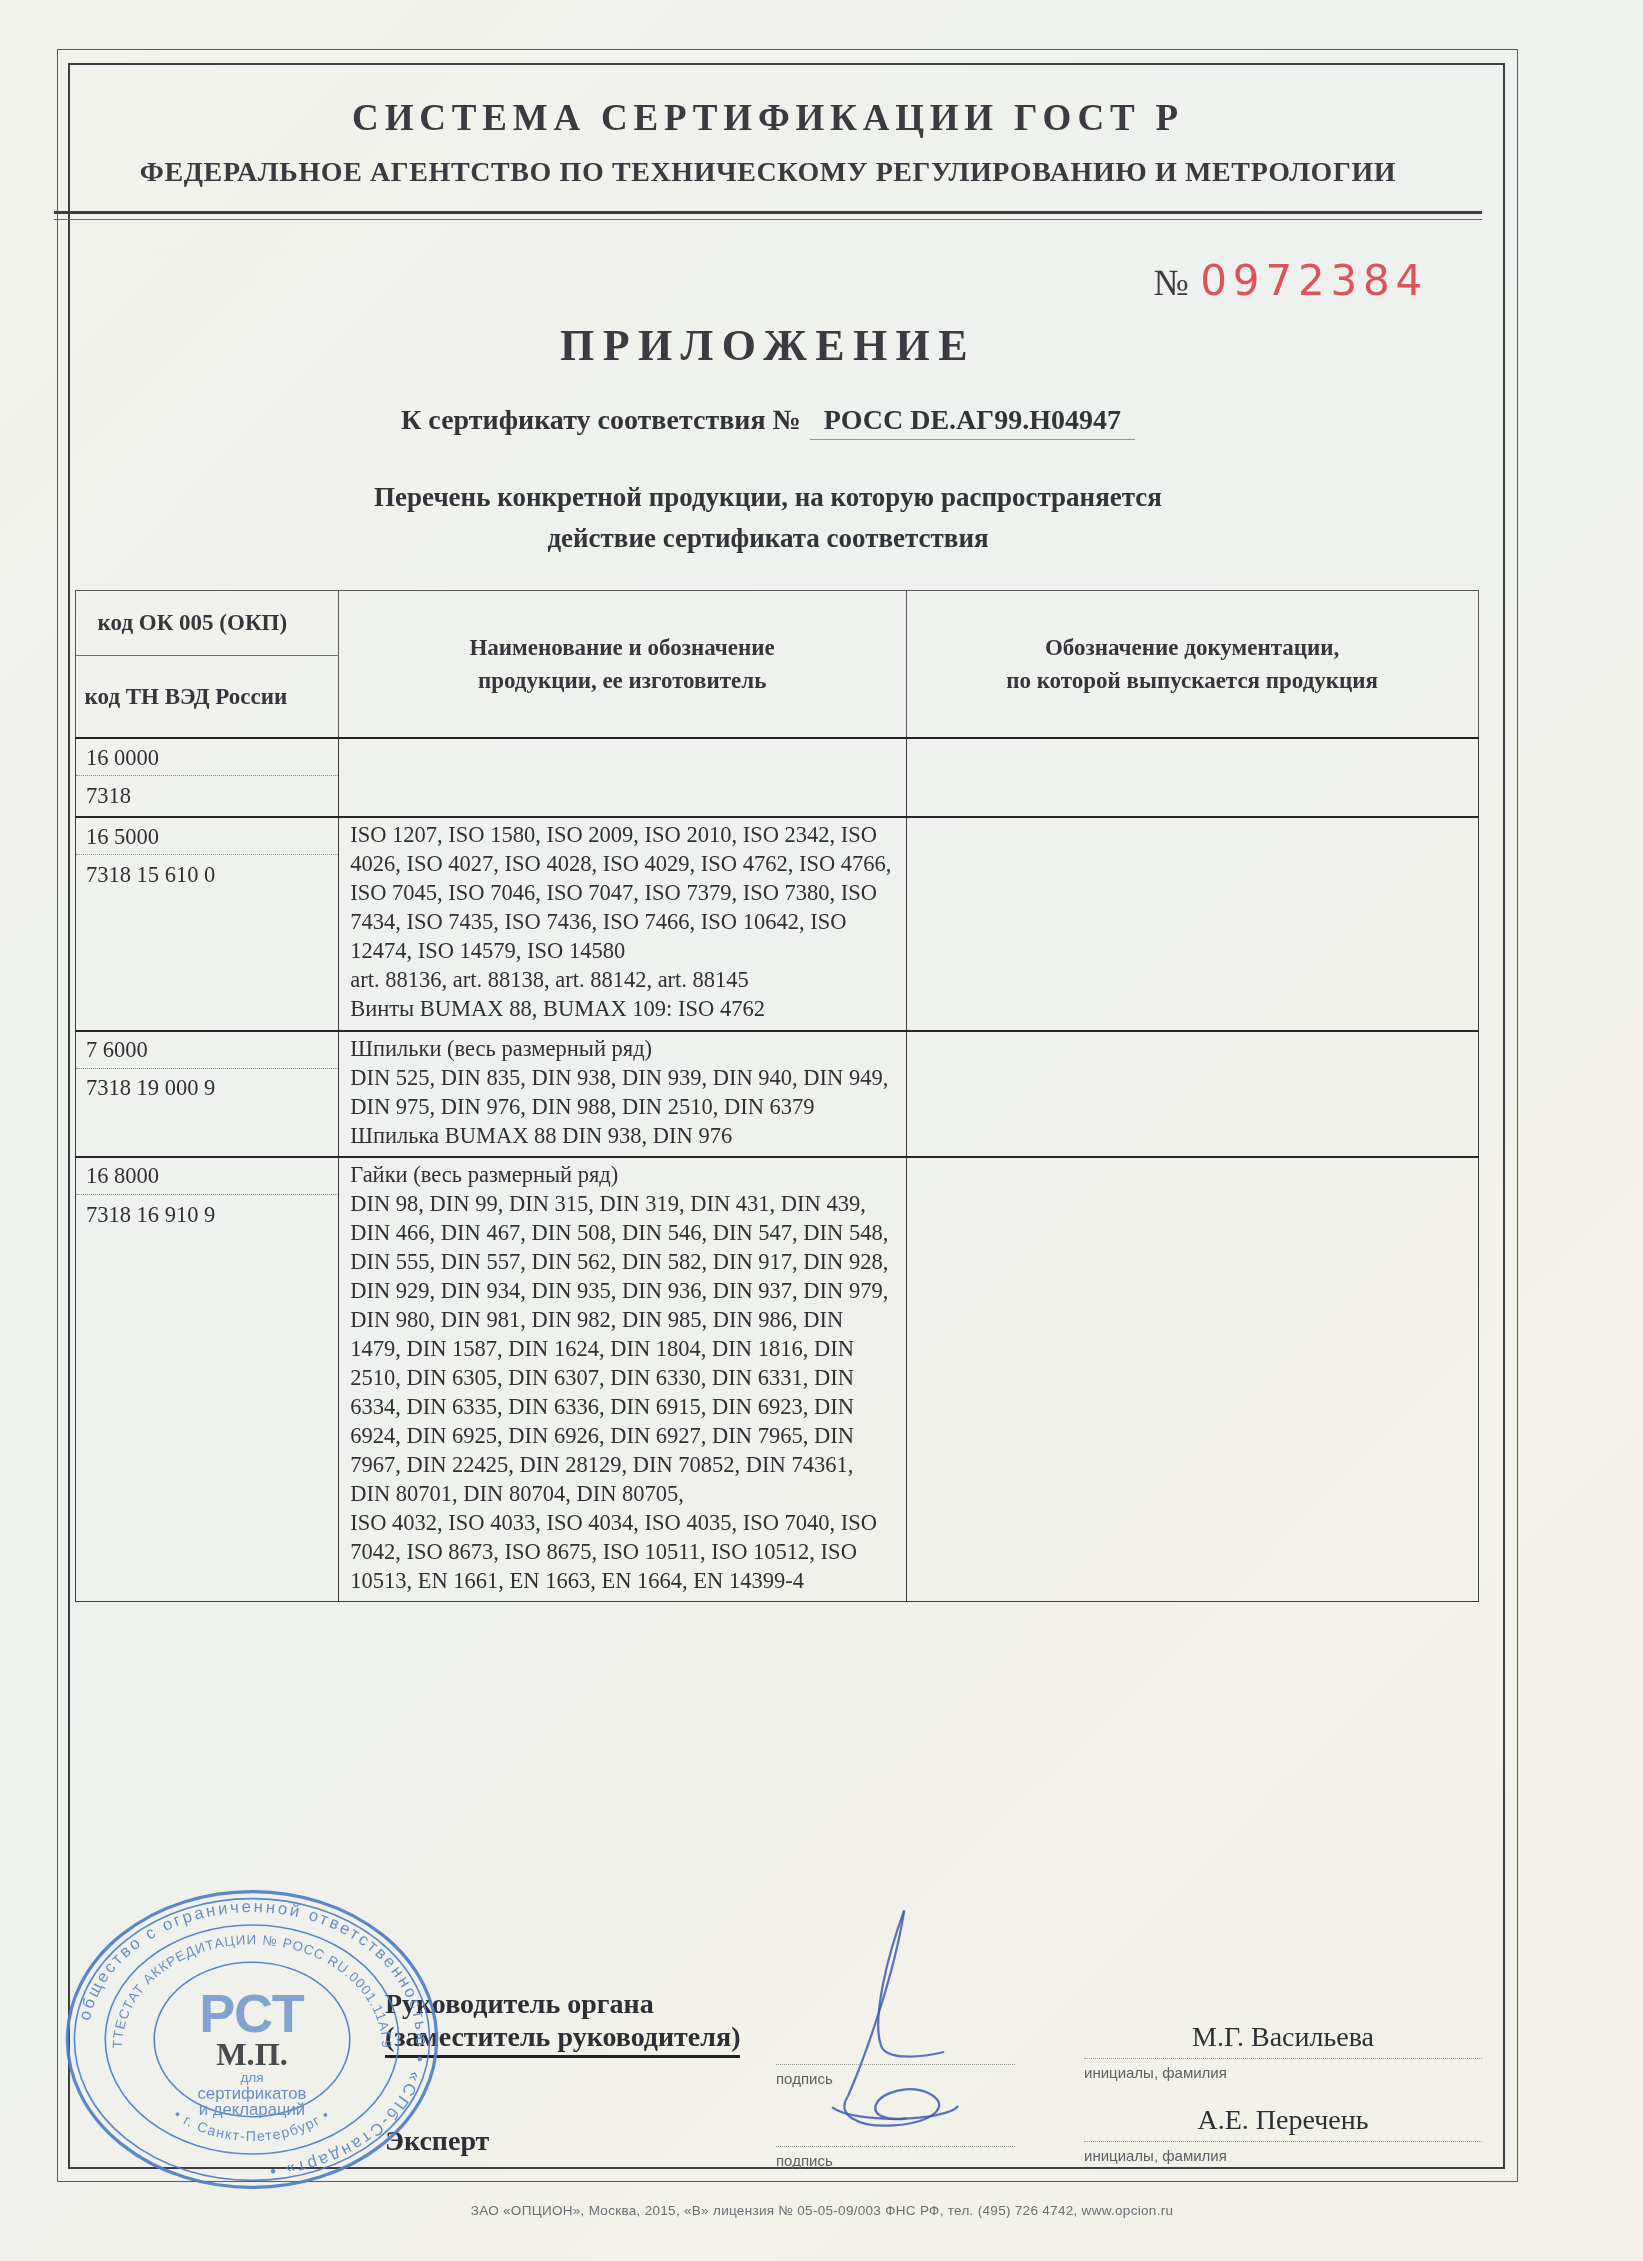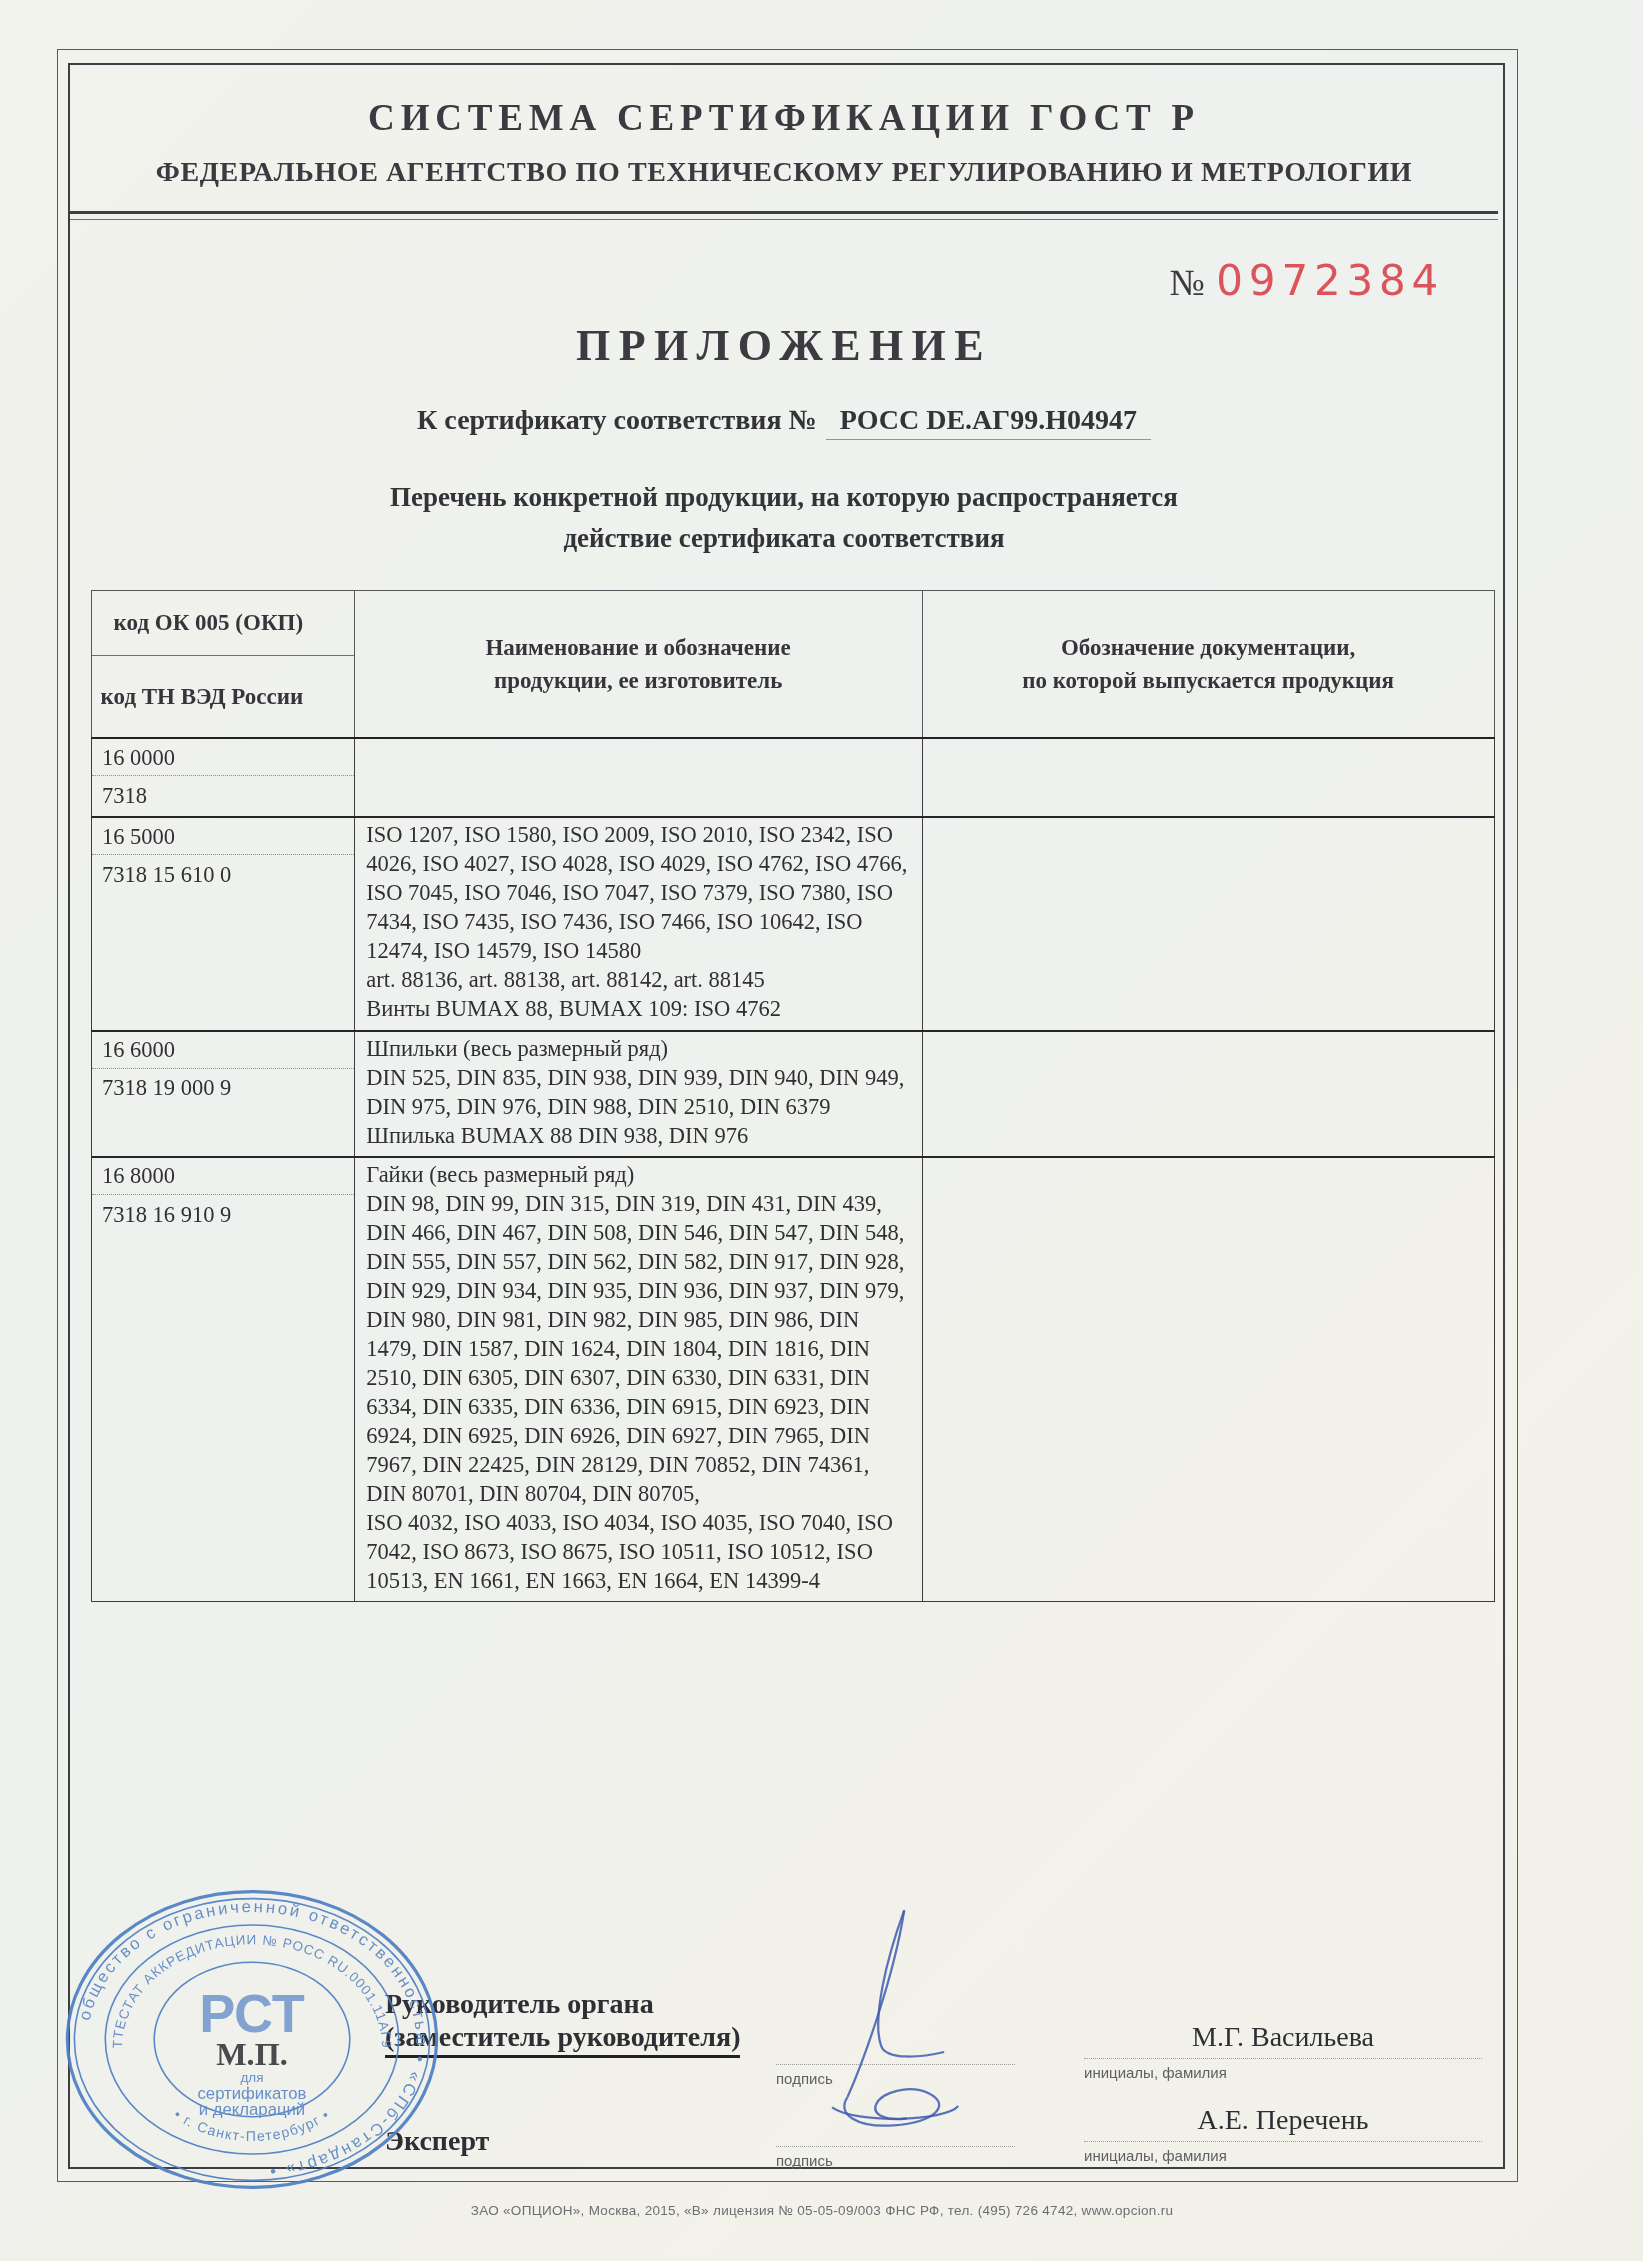--- a/index.html
+++ b/index.html
@@ -9,21 +9,21 @@
     font-family:"Liberation Serif", serif;
     color:#34343a;
     position:relative;
   }
   .page{position:absolute;inset:0;
     background:linear-gradient(135deg,#f3f2ec 0%,#eef1ee 38%,#f2f1ea 75%,#f0f0e9 100%);}
   .outer-frame{position:absolute;left:57px;top:49px;width:1459px;height:2131px;
     border:1.9px solid #5a5a60;}
   .inner-frame{position:absolute;left:68px;top:63px;width:1433px;height:2102px;
     border:2.6px solid #3d3d44;}
-  .content{position:absolute;left:70px;top:66px;width:1428px;}
+  .content{position:absolute;left:54px;top:66px;width:1428px;}
 
   
   .header-box{height:145px;text-align:center;}
   .hline1{padding-top:30px;font-size:37px;font-weight:bold;letter-spacing:5.8px;color:#3a3a40;}
   .hline2{margin-top:17.4px;font-size:28px;font-weight:bold;letter-spacing:0.6px;color:#3a3a40;}
   .header-rule{height:4.5px;border-top:3.2px solid #3e3e44;border-bottom:1.3px solid #6d6d73;}
 
   
   .number-row{margin-top:36px;text-align:right;padding-right:54px;white-space:nowrap;}
   .no-sign{font-size:37px;color:#3a3a40;margin-right:11.6px;}
@@ -153,21 +153,21 @@
             <div class="okp">16 5000</div>
             <div class="tnved">7318 15 610 0</div>
           </td>
           <td class="prod">ISO 1207, ISO 1580, ISO 2009, ISO 2010, ISO 2342, ISO 4026, ISO 4027, ISO 4028, ISO 4029, ISO 4762, ISO 4766, ISO 7045, ISO 7046, ISO 7047, ISO 7379, ISO 7380, ISO 7434, ISO 7435, ISO 7436, ISO 7466, ISO 10642, ISO 12474, ISO 14579, ISO 14580
 art. 88136, art. 88138, art. 88142, art. 88145
 Винты BUMAX 88, BUMAX 109: ISO 4762</td>
           <td class="docs"></td>
         </tr>
         <tr>
           <td class="codes">
-            <div class="okp">16 6000</div>
+            <div class="okp">7 6000</div>
             <div class="tnved">7318 19 000 9</div>
           </td>
           <td class="prod">Шпильки (весь размерный ряд)
 DIN 525, DIN 835, DIN 938, DIN 939, DIN 940, DIN 949, DIN 975, DIN 976, DIN 988, DIN 2510, DIN 6379
 Шпилька BUMAX 88 DIN 938, DIN 976</td>
           <td class="docs"></td>
         </tr>
         <tr>
           <td class="codes">
             <div class="okp">16 8000</div>

